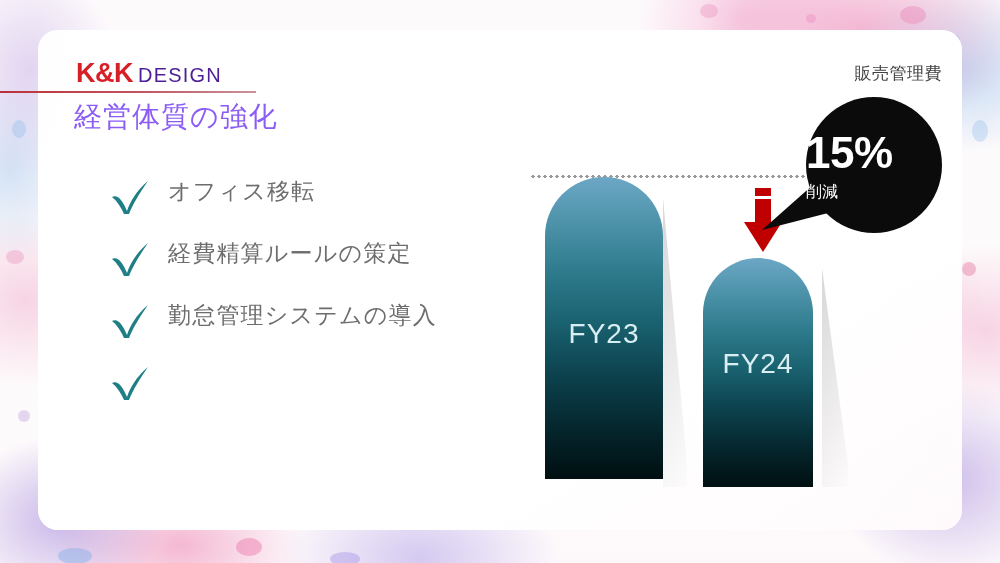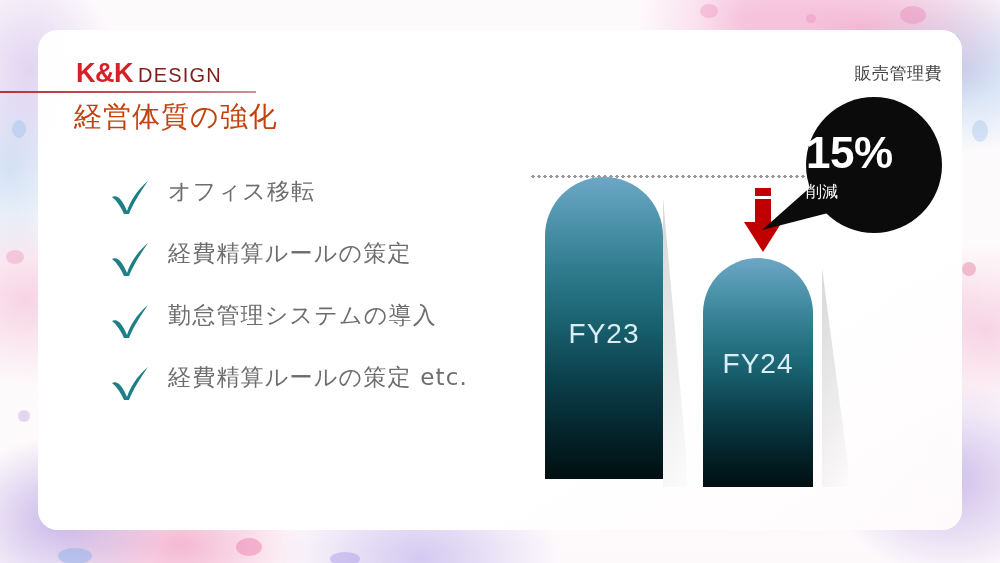--- a/index.html
+++ b/index.html
@@ -51,30 +51,30 @@
   
   #logo {
     position:absolute; left:76px; top:60px;
     display:flex; align-items:baseline; white-space:nowrap;
   }
   #logo .kk {
     font-size:27px; font-weight:bold; color:#d61f26;
     letter-spacing:-.5px; line-height:1;
   }
   #logo .design {
-    font-size:20px; color:#7f1d1d; letter-spacing:1.2px;
+    font-size:20px; color:#4c1d95; letter-spacing:1.2px;
     margin-left:5px; line-height:1;
   }
   #logo-rule {
     position:absolute; left:0; top:91px; width:256px; height:2px;
     background:linear-gradient(90deg,#b8313a 0%,#c25560 55%,#c9929a 100%);
   }
   #page-title {
     position:absolute; left:74px; top:98px;
-    font-size:28px; color:#c2410c; letter-spacing:1px;
+    font-size:28px; color:#8b5cf6; letter-spacing:1px;
     font-family:"DejaVu Sans","Liberation Sans",sans-serif;
   }
 
   
   #bullets { position:absolute; left:108px; top:176px; }
   .bullet { position:relative; height:62px; display:flex; align-items:flex-start; }
   .check { width:44px; height:40px; flex:0 0 44px; }
   .bullet-label {
     margin-left:16px; font-size:23px; color:#6d6d6d; letter-spacing:1.2px;
     font-family:"DejaVu Sans","Liberation Sans",sans-serif;
@@ -188,21 +188,20 @@
       </span>
       <span class="bullet-label">勤怠管理システムの導入</span>
     </div>
 
     <div class="bullet">
       <span class="check">
         <svg viewBox="0 0 44 40" width="44" height="40">
           <path d="M4 21 C8 19 12 22 15 27 C17 30 18 33 19 35 C22 26 28 15 40 5 C31 18 25 28 21 38 L16 38 C13 31 9 25 4 21 Z" fill="#1f7f86"></path>
         </svg>
       </span>
-      <span class="bullet-label">経費精算ルールの策定 etc.</span>
     </div>
 
   </div>
 
   <div>
 
     <div id="dotline"></div>
 
     <div class="bar-shadow" style="left:663px;top:198px;width:24px;height:289px;
                 clip-path:polygon(0 0,100% 92%,100% 100%,0 100%);"></div>

